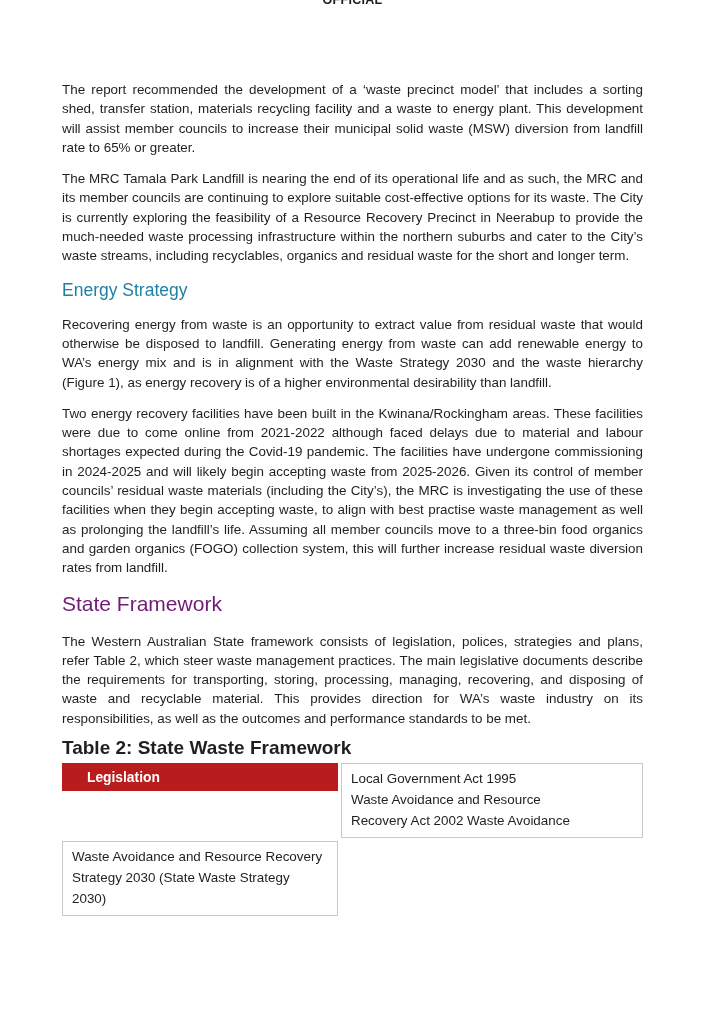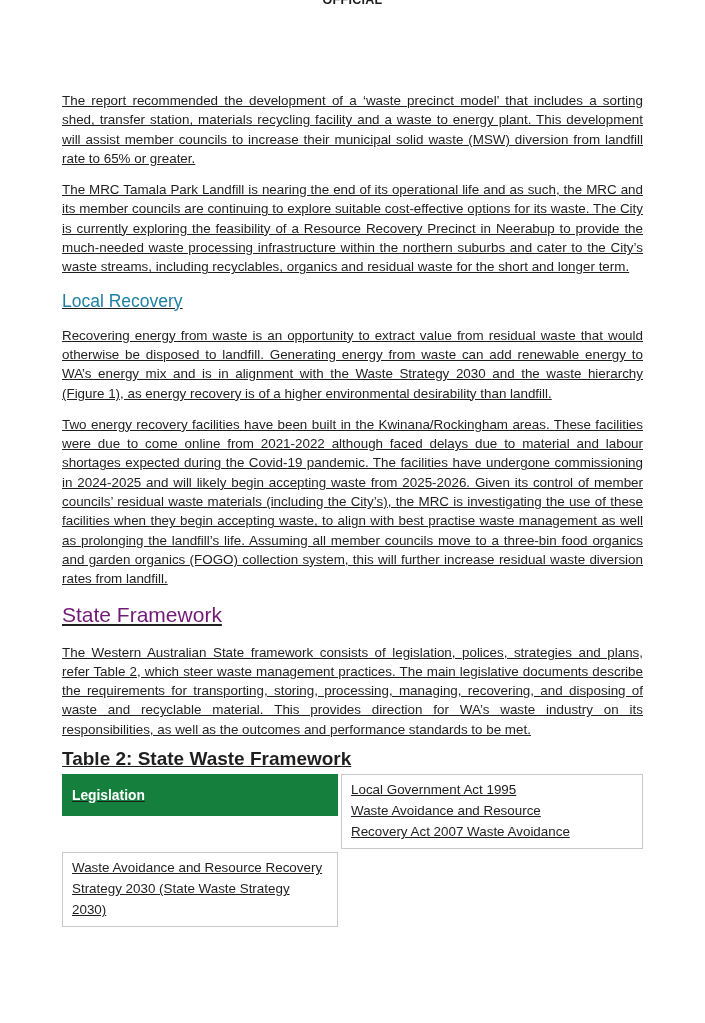--- a/index.html
+++ b/index.html
@@ -19,23 +19,22 @@
     width: 705px;
     text-align: center;
     font-size: 12.5px;
     font-weight: bold;
     color: #1f1f1f;
     letter-spacing: 0.3px;
   }
   .content {
     position: absolute;
     left: 62px;
-    top: 12px;
+    top: 1px;
     width: 581px;
-    text-decoration: underline;
   }
   p.body-text {
     font-size: 13.4px;
     line-height: 19.3px;
     text-align: justify;
     margin: 0 0 12px 0;
   }
   p.first { margin-top: 79px; }
   h2.section-heading {
     font-size: 17.5px;
@@ -56,28 +55,28 @@
     font-weight: bold;
     margin: 2px 0 7px 0;
     line-height: 16px;
   }
   .framework-table {
     display: grid;
     grid-template-columns: 276px 302px;
     gap: 3px;
   }
   .th-cell {
-    background: #15803d;
+    background: #b91c1c;
     color: #ffffff;
     font-weight: bold;
     font-size: 13.8px;
-    height: 42px;
+    height: 28px;
     display: flex;
     align-items: center;
-    padding-left: 10px;
+    padding-left: 25px;
     box-sizing: border-box;
   }
   .td-cell {
     background: #ffffff;
     border: 1px solid #c9c9c9;
     font-size: 13.4px;
     line-height: 21px;
     padding: 4px 9px 6px 9px;
     box-sizing: border-box;
     white-space: pre-line;
@@ -90,36 +89,36 @@
 <div class="page">
 
   <div class="official">OFFICIAL</div>
 
   <div class="content">
 
     <p class="body-text first">The report recommended the development of a ‘waste precinct model’ that includes a sorting shed, transfer station, materials recycling facility and a waste to energy plant. This development will assist member councils to increase their municipal solid waste (MSW) diversion from landfill rate to 65% or greater.</p>
 
     <p class="body-text">The MRC Tamala Park Landfill is nearing the end of its operational life and as such, the MRC and its member councils are continuing to explore suitable cost-effective options for its waste. The City is currently exploring the feasibility of a Resource Recovery Precinct in Neerabup to provide the much-needed waste processing infrastructure within the northern suburbs and cater to the City’s waste streams, including recyclables, organics and residual waste for the short and longer term.</p>
 
-    <h2 class="section-heading">Local Recovery</h2>
+    <h2 class="section-heading">Energy Strategy</h2>
 
     <p class="body-text">Recovering energy from waste is an opportunity to extract value from residual waste that would otherwise be disposed to landfill. Generating energy from waste can add renewable energy to WA’s energy mix and is in alignment with the Waste Strategy 2030 and the waste hierarchy (Figure 1), as energy recovery is of a higher environmental desirability than landfill.</p>
 
     <p class="body-text">Two energy recovery facilities have been built in the Kwinana/Rockingham areas. These facilities were due to come online from 2021-2022 although faced delays due to material and labour shortages expected during the Covid-19 pandemic. The facilities have undergone commissioning in 2024-2025 and will likely begin accepting waste from 2025-2026. Given its control of member councils’ residual waste materials (including the City’s), the MRC is investigating the use of these facilities when they begin accepting waste, to align with best practise waste management as well as prolonging the landfill’s life. Assuming all member councils move to a three-bin food organics and garden organics (FOGO) collection system, this will further increase residual waste diversion rates from landfill.</p>
 
     <h1 class="chapter-heading">State Framework</h1>
 
     <p class="body-text">The Western Australian State framework consists of legislation, polices, strategies and plans, refer Table 2, which steer waste management practices. The main legislative documents describe the requirements for transporting, storing, processing, managing, recovering, and disposing of waste and recyclable material.  This provides direction for WA’s waste industry on its responsibilities, as well as the outcomes and performance standards to be met.</p>
 
     <div class="table-caption">Table 2: State Waste Framework</div>
 
     <div class="framework-table">
       <div class="th-cell">Legislation</div>
       <div class="td-cell">Local Government Act 1995
 Waste Avoidance and Resource
-Recovery Act 2007 Waste Avoidance</div>
+Recovery Act 2002 Waste Avoidance</div>
       <div class="td-cell">Waste Avoidance and Resource Recovery
 Strategy 2030 (State Waste Strategy
 2030)</div>
     </div>
 
   </div>
 </div>
 
 </body></html>

